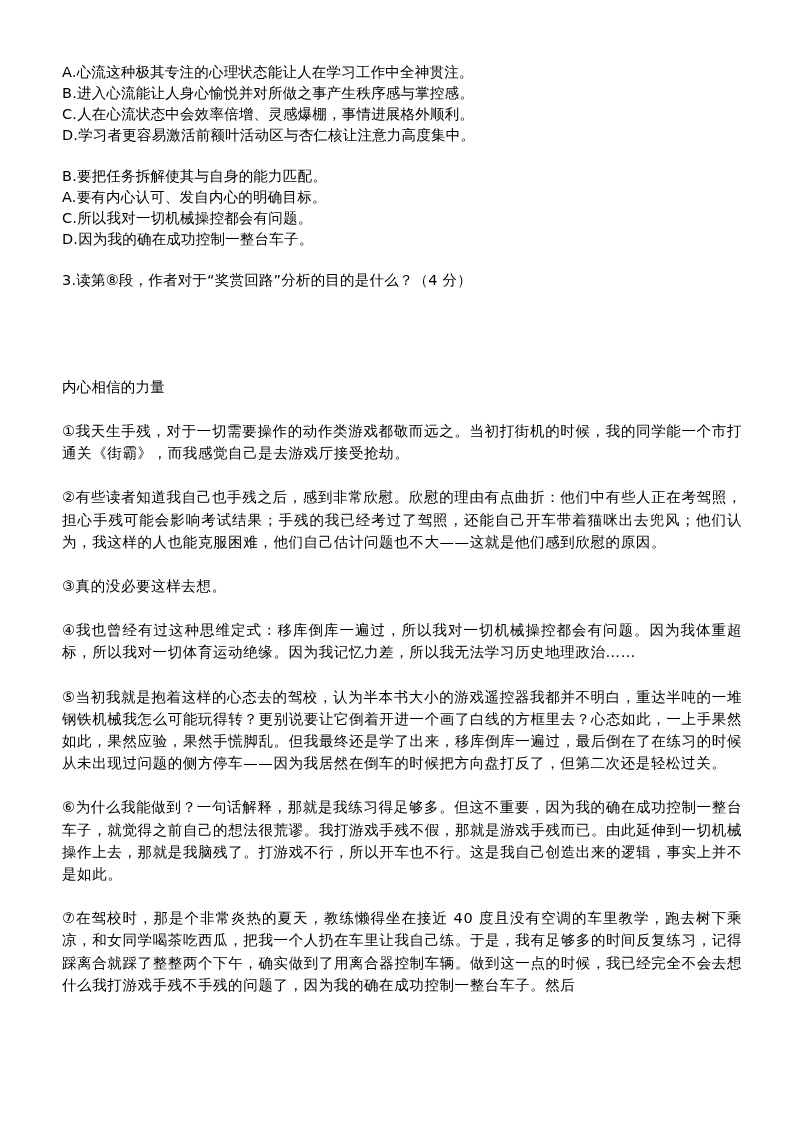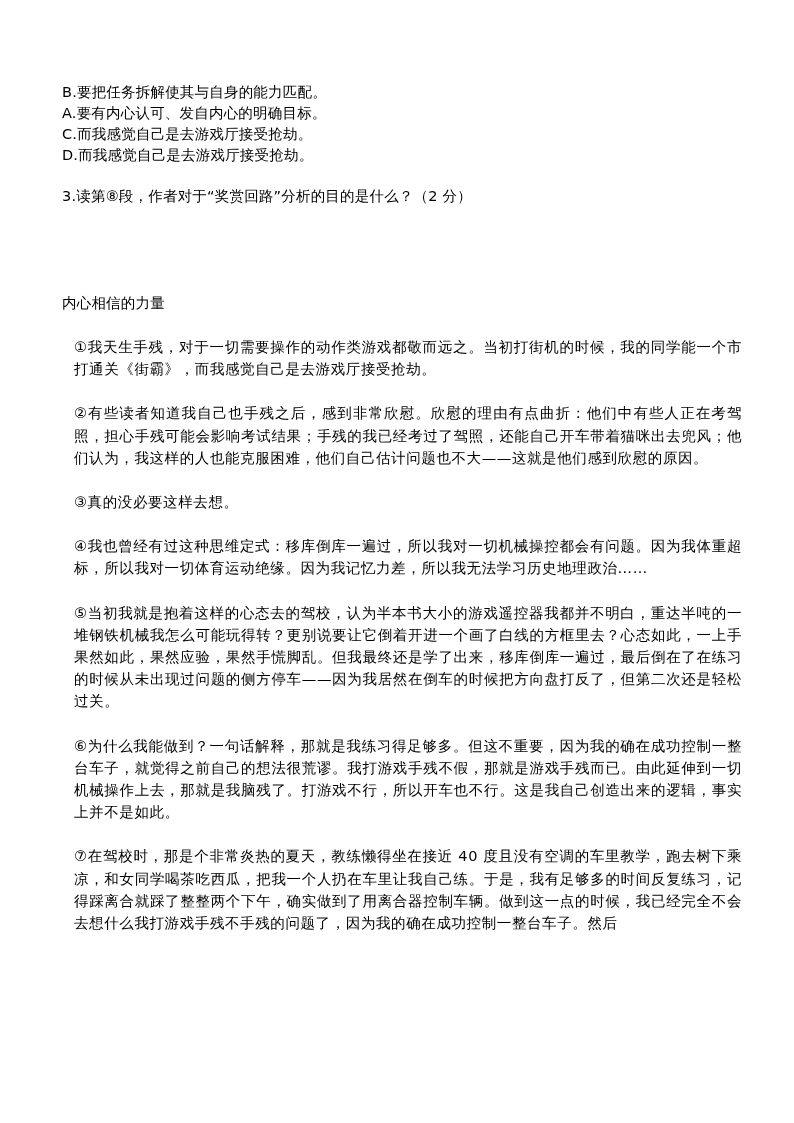--- a/index.html
+++ b/index.html
@@ -3,43 +3,49 @@
 <meta charset="utf-8">
 <style>
   html, body { margin: 0; padding: 0; background: #ffffff; }
   body {
     width: 794px; height: 1123px; overflow: hidden; position: relative;
     font-family: "DejaVu Sans", "Liberation Sans", sans-serif;
     color: #000;
   }
   .page { position: absolute; left: 62px; top: 62px; width: 680px; }
   .line { font-size: 14.5px; line-height: 21px; white-space: nowrap; letter-spacing: 0.2px; }
-  .para { font-size: 14.5px; line-height: 22.2px; letter-spacing: 0.6px; text-align: justify; margin-left: 12px; }
+  .para { font-size: 14.5px; line-height: 22.2px; letter-spacing: 0.6px; text-align: justify; }
   .gap-s { height: 20px; }
   .gap-l { height: 64px; }
   .gap-m { height: 22px; }
 </style>
 </head>
 <body>
 
 <div class="page">
 
+  <div>
+    <div class="line">A.心流这种极其专注的心理状态能让人在学习工作中全神贯注。</div>
+    <div class="line">B.进入心流能让人身心愉悦并对所做之事产生秩序感与掌控感。</div>
+    <div class="line">C.人在心流状态中会效率倍增、灵感爆棚，事情进展格外顺利。</div>
+    <div class="line">D.学习者更容易激活前额叶活动区与杏仁核让注意力高度集中。</div>
+  </div>
 
   <div class="gap-s"></div>
 
   <div>
     <div class="line">B.要把任务拆解使其与自身的能力匹配。</div>
     <div class="line">A.要有内心认可、发自内心的明确目标。</div>
-    <div class="line">C.而我感觉自己是去游戏厅接受抢劫。</div>
-    <div class="line">D.而我感觉自己是去游戏厅接受抢劫。</div>
+    <div class="line">C.所以我对一切机械操控都会有问题。</div>
+    <div class="line">D.因为我的确在成功控制一整台车子。</div>
   </div>
 
   <div class="gap-s"></div>
 
-  <div class="line">3.读第⑧段，作者对于“奖赏回路”分析的目的是什么？（2 分）</div>
+  <div class="line">3.读第⑧段，作者对于“奖赏回路”分析的目的是什么？（4 分）</div>
 
   <div class="gap-l"></div>
 
   <div class="gap-m"></div>
   <div class="line">内心相信的力量</div>
   <div class="gap-m"></div>
 
   <div class="para">①我天生手残，对于一切需要操作的动作类游戏都敬而远之。当初打街机的时候，我的同学能一个市打通关《街霸》，而我感觉自己是去游戏厅接受抢劫。</div>
   <div class="gap-m"></div>
   <div class="para">②有些读者知道我自己也手残之后，感到非常欣慰。欣慰的理由有点曲折：他们中有些人正在考驾照，担心手残可能会影响考试结果；手残的我已经考过了驾照，还能自己开车带着猫咪出去兜风；他们认为，我这样的人也能克服困难，他们自己估计问题也不大——这就是他们感到欣慰的原因。</div>

